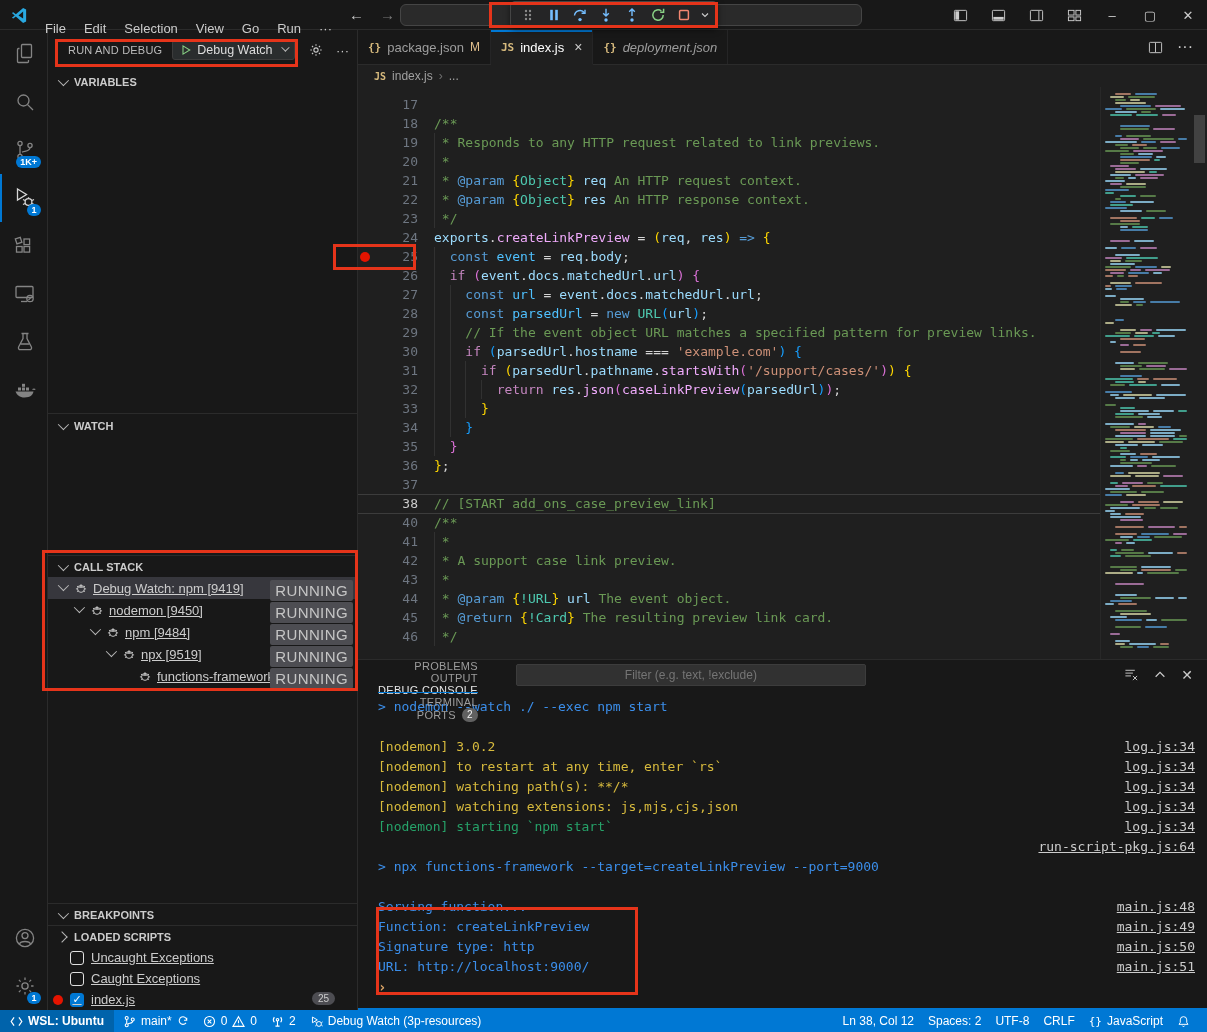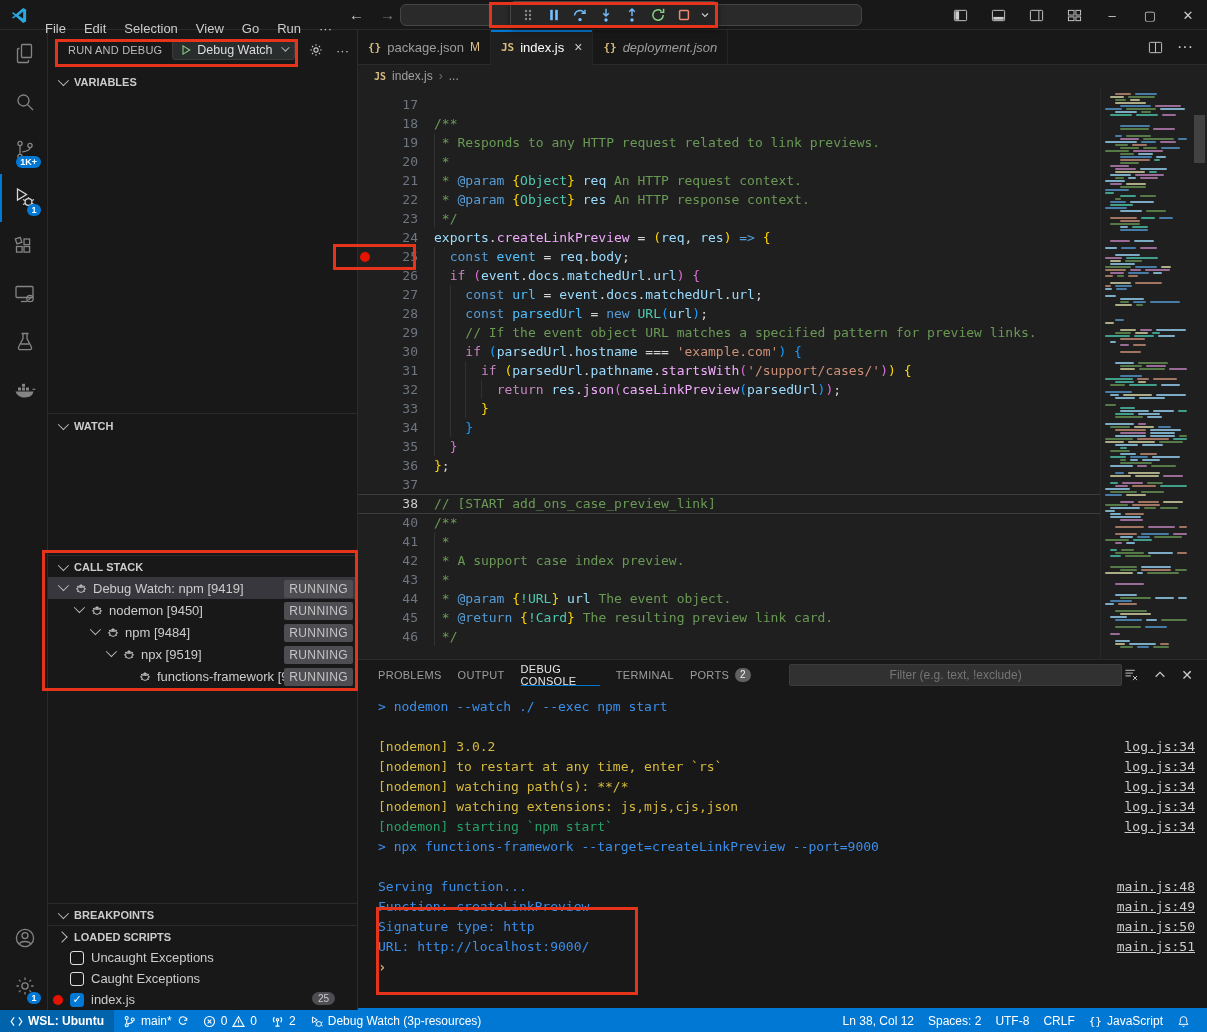--- a/index.html
+++ b/index.html
@@ -40,25 +40,25 @@
   #launch-config{display:flex;align-items:center;gap:5px;margin-left:10px;background:#2a2d2e;
     border:1px solid #3c3c3c;border-radius:3px;padding:2px 7px;font-size:12.5px;color:#dddddd;}
   #sb-title .right{margin-left:auto;display:flex;align-items:center;gap:12px;}
   .sec-head{height:24px;display:flex;align-items:center;padding:0 4px 0 6px;font-size:11px;font-weight:bold;
     color:#cccccc;border-top:1px solid #2b2b2b;flex:none;}
   .sec-head.noline{border-top:none;}
   .chev{width:8px;height:8px;border-right:1.4px solid #b8b8b8;border-bottom:1.4px solid #b8b8b8;
     display:inline-block;margin:0 8px 0 4px;flex:none;}
   .chev.down{transform:rotate(45deg) translateY(-2px);}
   .chev.right{transform:rotate(-45deg);}
-  .sec-body{flex:none;}
+  .sec-body{flex:none;text-decoration:underline;}
   .cs-row{height:22px;display:flex;align-items:center;position:relative;color:#cccccc;font-size:13px;}
   .cs-row.sel{background:#37373d;}
   .cs-label{white-space:nowrap;overflow:hidden;}
-  .run-badge{position:absolute;right:4px;top:3px;background:#4d4d52;color:#c5c5c5;font-size:12px;
+  .run-badge{position:absolute;right:4px;top:3px;background:#4d4d52;color:#c5c5c5;font-size:15px;
     padding:2px 5px;border-radius:2px;letter-spacing:.4px;}
   .bug{margin:0 5px 0 2px;flex:none;}
   .bp-row{height:21px;display:flex;align-items:center;padding-left:22px;position:relative;}
   .cbx{width:14px;height:14px;border:1px solid #e0e0e0;border-radius:3px;background:transparent;margin-right:7px;flex:none;
     display:flex;align-items:center;justify-content:center;font-size:11px;color:#fff;}
   .cbx.on{background:#0078d4;border-color:#0078d4;}
   .bp-dot{width:10px;height:10px;border-radius:50%;background:#e51400;position:absolute;left:5px;top:6px;}
   .cnt-badge{position:absolute;right:22px;top:3px;background:#4d4d52;color:#cccccc;border-radius:9px;
     font-size:10px;padding:1px 6px;}
   
@@ -665,21 +665,21 @@
           <div class="cl">
             <div class="gut">
               <span class="num">41</span>
             </div>
             <div class="codetxt"><span class="iguide" style="left: calc(0ch + 8px);"></span><span class="tk-c"> *</span></div>
           </div>
           <div class="cl">
             <div class="gut">
               <span class="num">42</span>
             </div>
-            <div class="codetxt"><span class="iguide" style="left: calc(0ch + 8px);"></span><span class="tk-c"> * A support case index preview.</span></div>
+            <div class="codetxt"><span class="iguide" style="left: calc(0ch + 8px);"></span><span class="tk-c"> * A support case link preview.</span></div>
           </div>
           <div class="cl">
             <div class="gut">
               <span class="num">43</span>
             </div>
             <div class="codetxt"><span class="iguide" style="left: calc(0ch + 8px);"></span><span class="tk-c"> *</span></div>
           </div>
           <div class="cl">
             <div class="gut">
               <span class="num">44</span>
@@ -973,21 +973,21 @@
           <div class="mmrow" style="left: 19px; top: 559px; width: 12.9482px; background: rgb(106, 153, 85);"></div>
           <div class="mmrow" style="left: 35.9482px; top: 559px; width: 11.5843px; background: rgb(86, 156, 214);"></div>
           <div class="mmrow" style="left: 51.5325px; top: 559px; width: 16.1485px; background: rgb(106, 153, 85);"></div>
         </div>
       <div id="ed-scrollbar">
           <div id="ed-thumb"></div>
         </div>
     </div>
     <div id="panel">
       <div id="panel-tabs">
-        <span id="ptabs-holder" style="display:flex;align-items:flex-end;height:100%;">
+        <span id="ptabs-holder" style="display:flex;align-items:flex-end;height:100%;flex-direction:column;">
             <span class="ptab">
               <span>PROBLEMS</span>
             </span>
             <span class="ptab">
               <span>OUTPUT</span>
             </span>
             <span class="ptab active">
               <span>DEBUG CONSOLE</span>
             </span>
             <span class="ptab">
@@ -1018,20 +1018,21 @@
       </div>
       <div id="console">
         <div id="con-lines">
             <div class="conrow"><span class="txt con-cmd">&gt; nodemon --watch ./ --exec npm start</span></div>
             <div class="conrow"><span class="txt con-cmd"></span></div>
             <div class="conrow"><span class="txt con-warn">[nodemon] 3.0.2</span><span class="lnk mono">log.js:34</span></div>
             <div class="conrow"><span class="txt con-warn">[nodemon] to restart at any time, enter `rs`</span><span class="lnk mono">log.js:34</span></div>
             <div class="conrow"><span class="txt con-warn">[nodemon] watching path(s): **/*</span><span class="lnk mono">log.js:34</span></div>
             <div class="conrow"><span class="txt con-warn">[nodemon] watching extensions: js,mjs,cjs,json</span><span class="lnk mono">log.js:34</span></div>
             <div class="conrow"><span class="txt con-ok">[nodemon] starting `npm start`</span><span class="lnk mono">log.js:34</span></div>
+            <div class="conrow"><span class="txt con-cmd"></span><span class="lnk mono">run-script-pkg.js:64</span></div>
             <div class="conrow"><span class="txt con-cmd">&gt; npx functions-framework --target=createLinkPreview --port=9000</span></div>
             <div class="conrow"><span class="txt con-cmd"></span></div>
             <div class="conrow"><span class="txt con-cmd">Serving function...</span><span class="lnk mono">main.js:48</span></div>
             <div class="conrow"><span class="txt con-cmd">Function: createLinkPreview</span><span class="lnk mono">main.js:49</span></div>
             <div class="conrow"><span class="txt con-cmd">Signature type: http</span><span class="lnk mono">main.js:50</span></div>
             <div class="conrow"><span class="txt con-cmd">URL: http://localhost:9000/</span><span class="lnk mono">main.js:51</span></div>
           </div>
         <div id="con-prompt">›</div>
       </div>
     </div>

